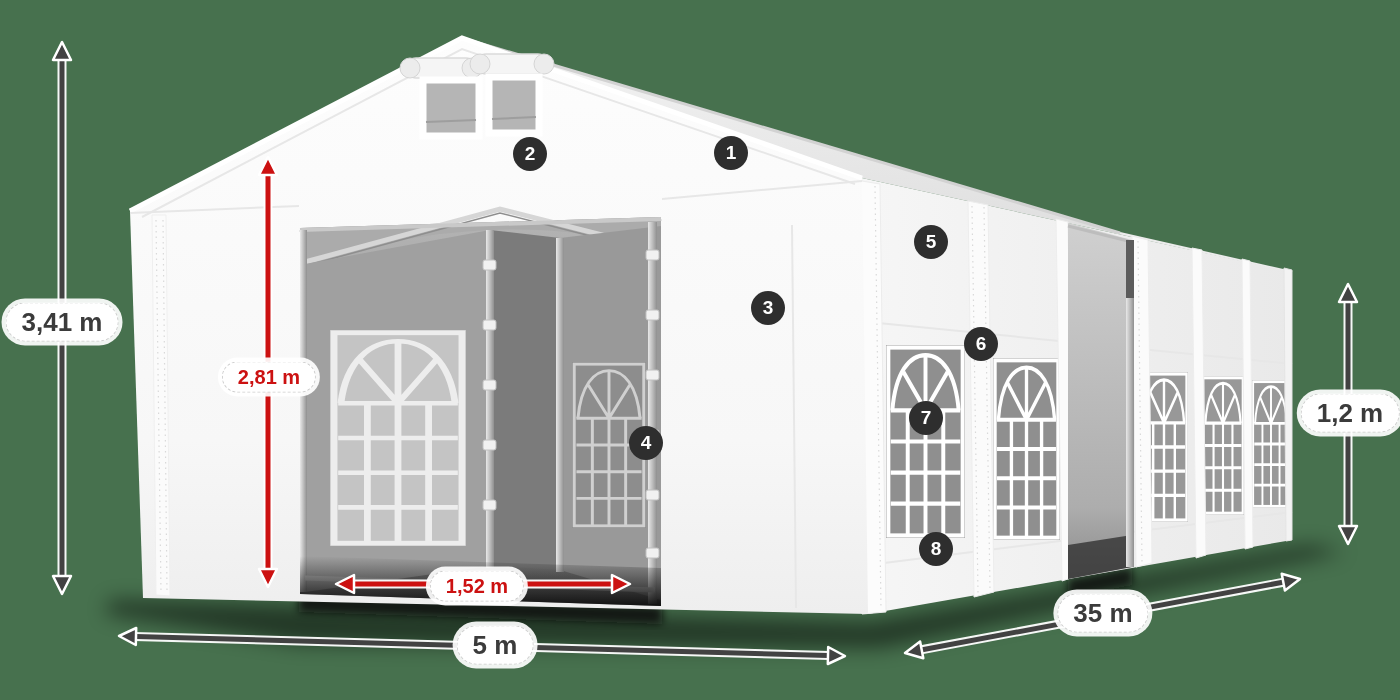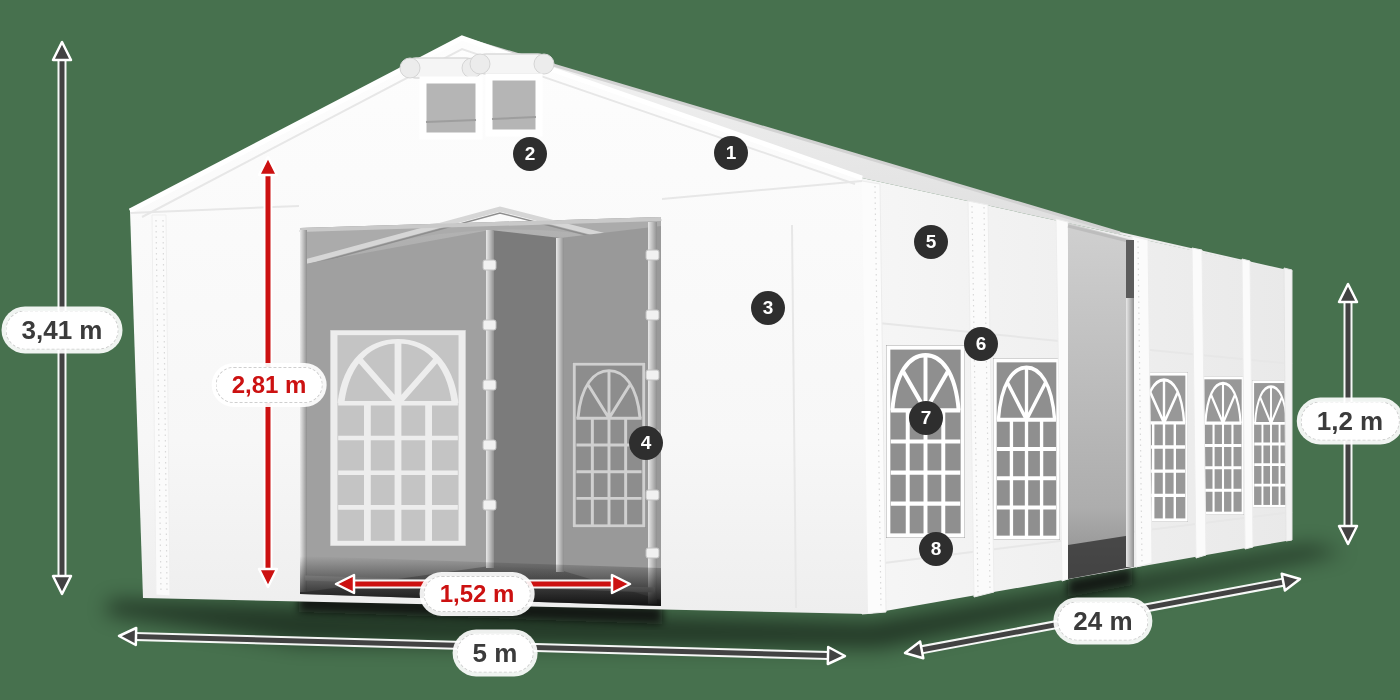--- a/index.html
+++ b/index.html
@@ -22,22 +22,22 @@
   
   .seam{stroke:#e7e7e7;stroke-width:2;fill:none;}
   .stitch{stroke:#d9d9d9;stroke-width:1.2;stroke-dasharray:1.5 4;fill:none;}
   .win-mullions{stroke:#ffffff;stroke-width:5;fill:none;}
   .win-mullions.light{stroke:#ededed;}
   .win-mullions.dim{stroke:#d0d0d0;stroke-width:4;}
   
   .pill{position:absolute;transform:translate(-50%,-50%);background:var(--label-background);
         border:1px dashed #cfcfcf;border-radius:22px;padding:3px 15px;
         font-weight:bold;font-size:26px;color:var(--label-text);white-space:nowrap;
-        box-shadow:0 0 0 4px rgba(255,255,255,.92);z-index:30;margin-top:8px;}
-  .pill.red{color:var(--dimension-red);font-size:24px;}
+        box-shadow:0 0 0 4px rgba(255,255,255,.92);z-index:30;}
+  .pill.red{color:var(--dimension-red);font-size:20px;}
   .badge{position:absolute;transform:translate(-50%,-50%);width:34px;height:34px;
          border-radius:50%;background:var(--badge-background);color:var(--badge-text);
          font-weight:bold;font-size:19px;line-height:34px;text-align:center;z-index:25;
          cursor:pointer;}
 </style>
 </head>
 <body>
 
 <div class="stage">
 
@@ -265,21 +265,21 @@
         <polygon class="head red" points="336,584 354,575 354,593"></polygon>
         <polygon class="head red" points="630,584 612,575 612,593"></polygon>
       </g>
     </g>
   </svg>
 
   <div class="pill" style="left:62px;top:322px">3,41 m</div>
   <div class="pill red" style="left:269px;top:377px">2,81 m</div>
   <div class="pill red" style="left:477px;top:586px">1,52 m</div>
   <div class="pill" style="left:495px;top:645px">5 m</div>
-  <div class="pill" style="left:1103px;top:613px">24 m</div>
+  <div class="pill" style="left:1103px;top:613px">35 m</div>
   <div class="pill" style="left:1350px;top:413px">1,2 m</div>
 
   <div class="badge" style="left:731px;top:153px">1</div>
   <div class="badge" style="left:530px;top:154px">2</div>
   <div class="badge" style="left:768px;top:308px">3</div>
   <div class="badge" style="left:646px;top:443px">4</div>
   <div class="badge" style="left:931px;top:242px">5</div>
   <div class="badge" style="left:981px;top:344px">6</div>
   <div class="badge" style="left:926px;top:418px">7</div>
   <div class="badge" style="left:936px;top:549px">8</div>

